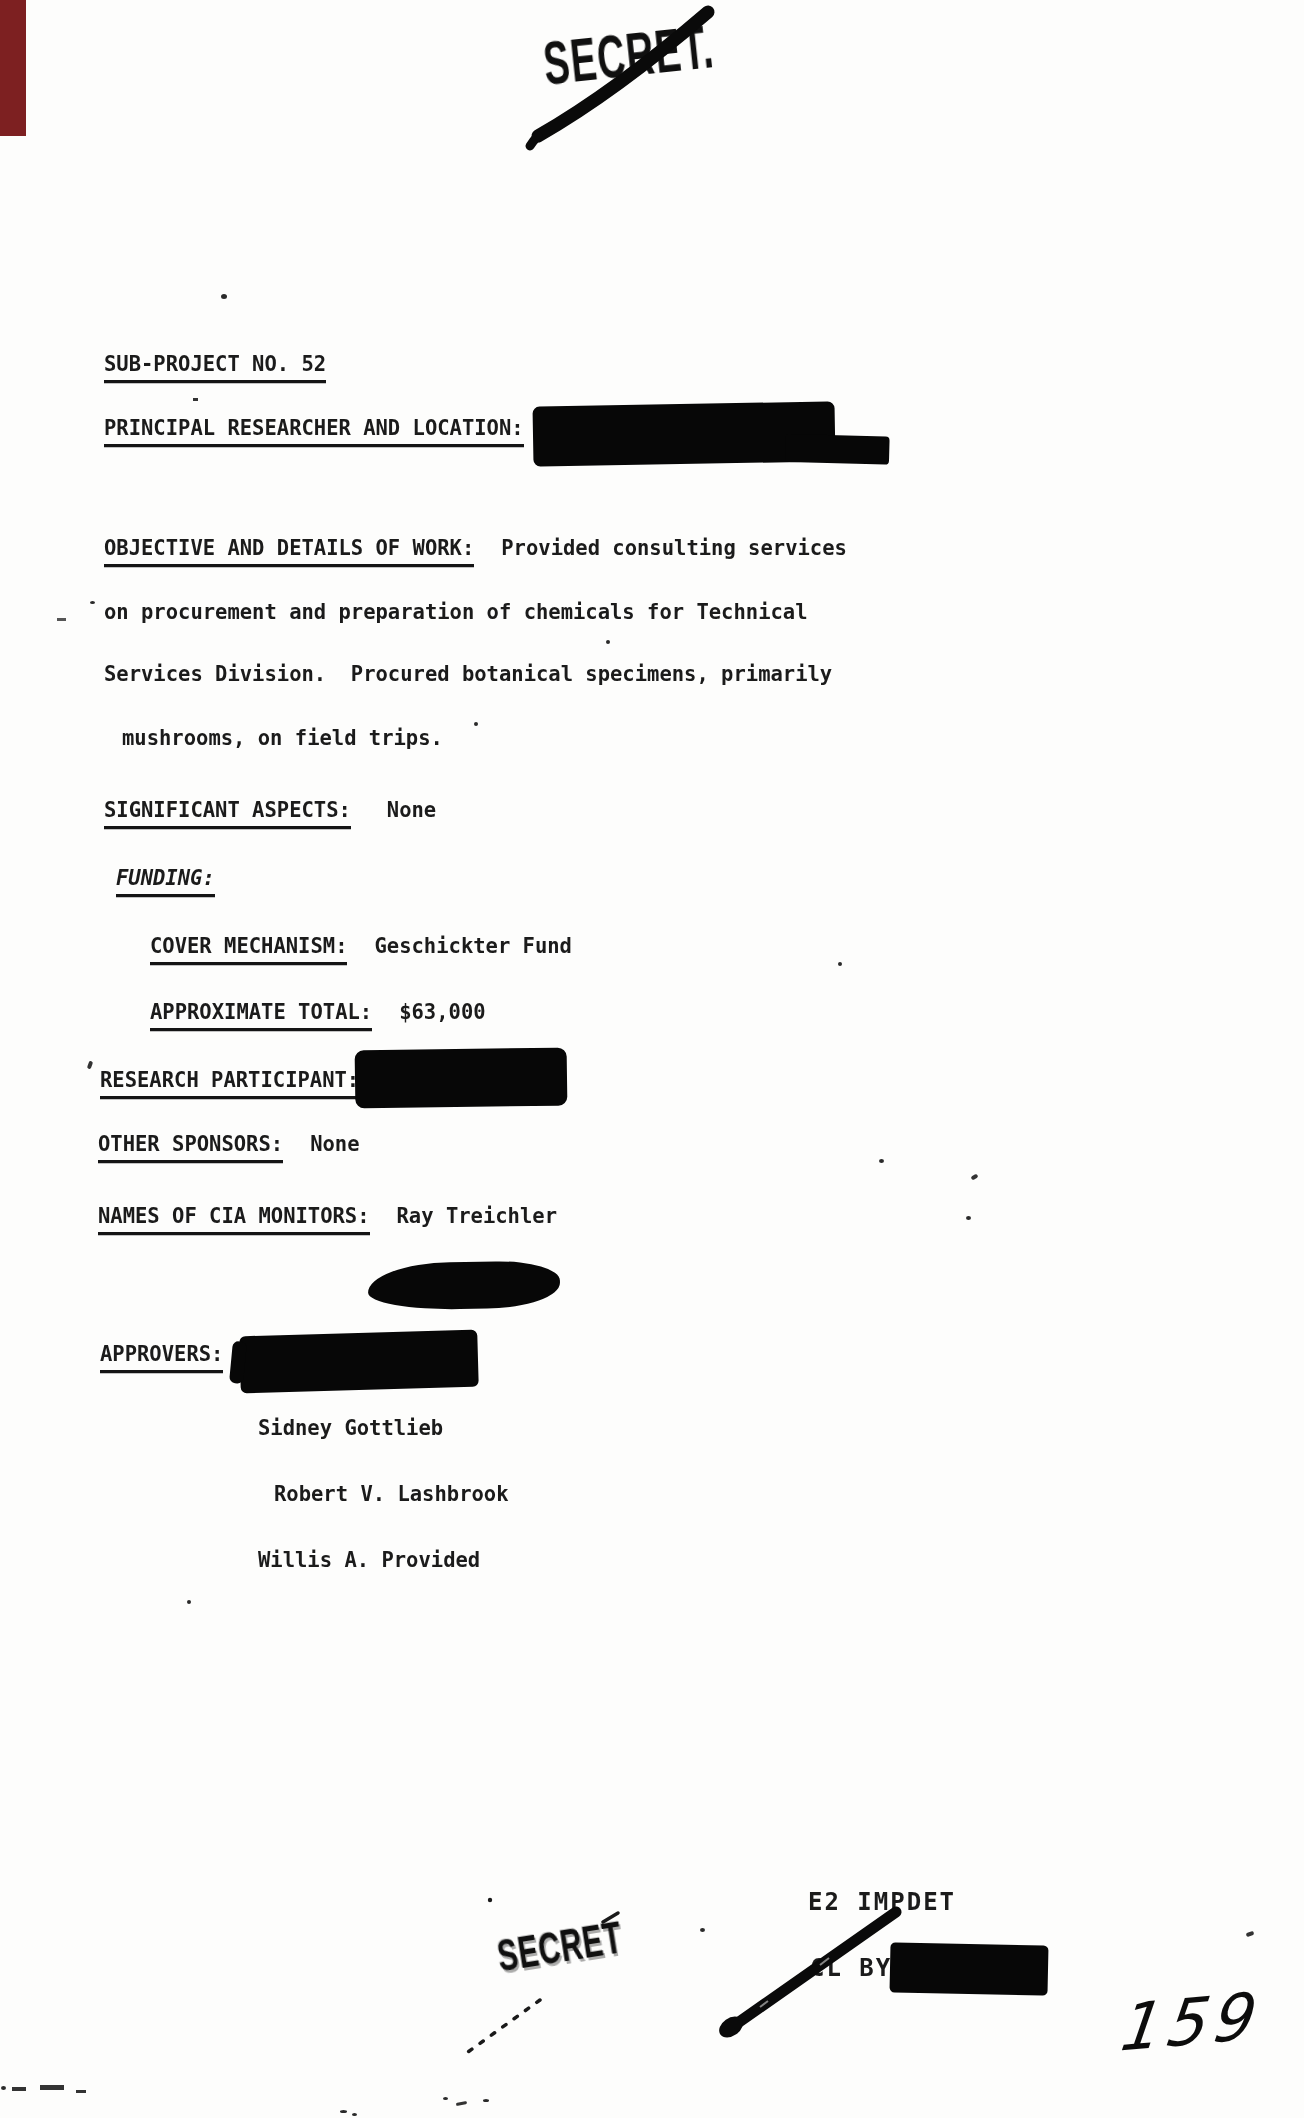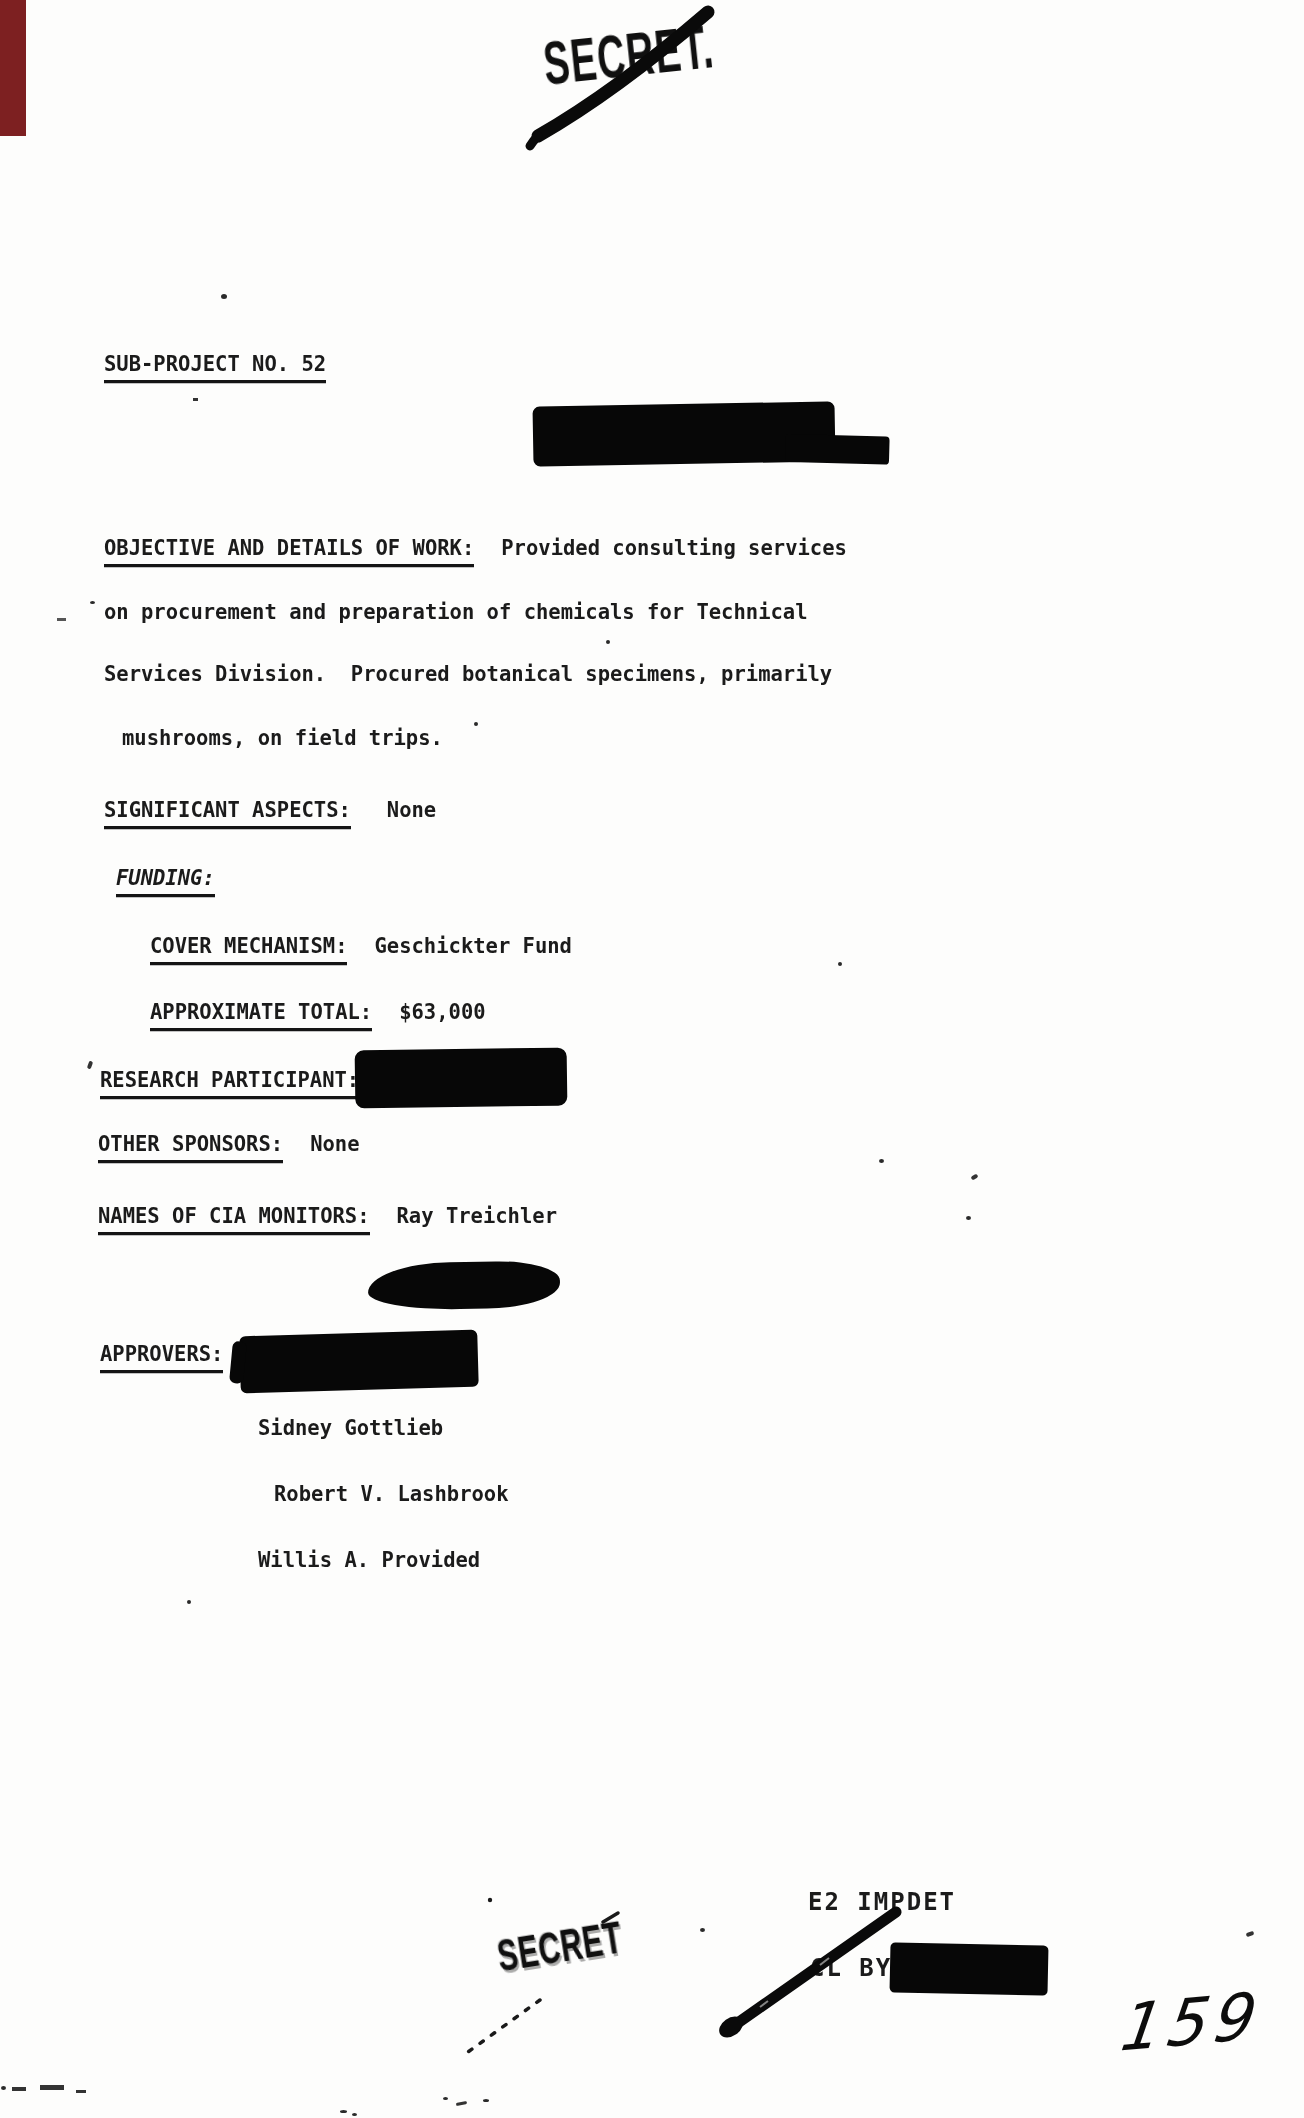--- a/index.html
+++ b/index.html
@@ -86,20 +86,23 @@
   <div class="stampword" id="stamp-top-text">SECRET.</div>
   <svg style="left:510px;top:0;" width="230" height="150" viewBox="0 0 230 150">
     <path d="M28,136 Q105,92 198,12" fill="none" stroke="#0a0a0a" stroke-width="13" stroke-linecap="round"></path>
     <path d="M28,136 q-5,5 -8,10" fill="none" stroke="#0a0a0a" stroke-width="9" stroke-linecap="round"></path>
   </svg>
 
   <div class="line" style="left:104px;top:352px;">
     <span class="lbl">SUB-PROJECT NO. 52</span>
   </div>
 
+  <div class="line" style="left:104px;top:416px;">
+    <span class="lbl">PRINCIPAL RESEARCHER AND LOCATION:</span>
+  </div>
   <div class="redact" style="left:533px;top:404px;width:302px;height:60px;border-radius:7px;transform:rotate(-1deg);">
     <div style="position:absolute;left:252px;top:34px;width:104px;height:28px;background:#070707;transform:rotate(2.5deg);border-radius:4px;"></div>
   </div>
 
   <div class="line" style="left:104px;top:536px;">
     <span class="lbl">OBJECTIVE AND DETAILS OF WORK:</span>
     <span class="val">Provided consulting services</span>
   </div>
   <div class="line" style="left:104px;top:600px;">
     <span class="plain">on procurement and preparation of chemicals for Technical</span>

